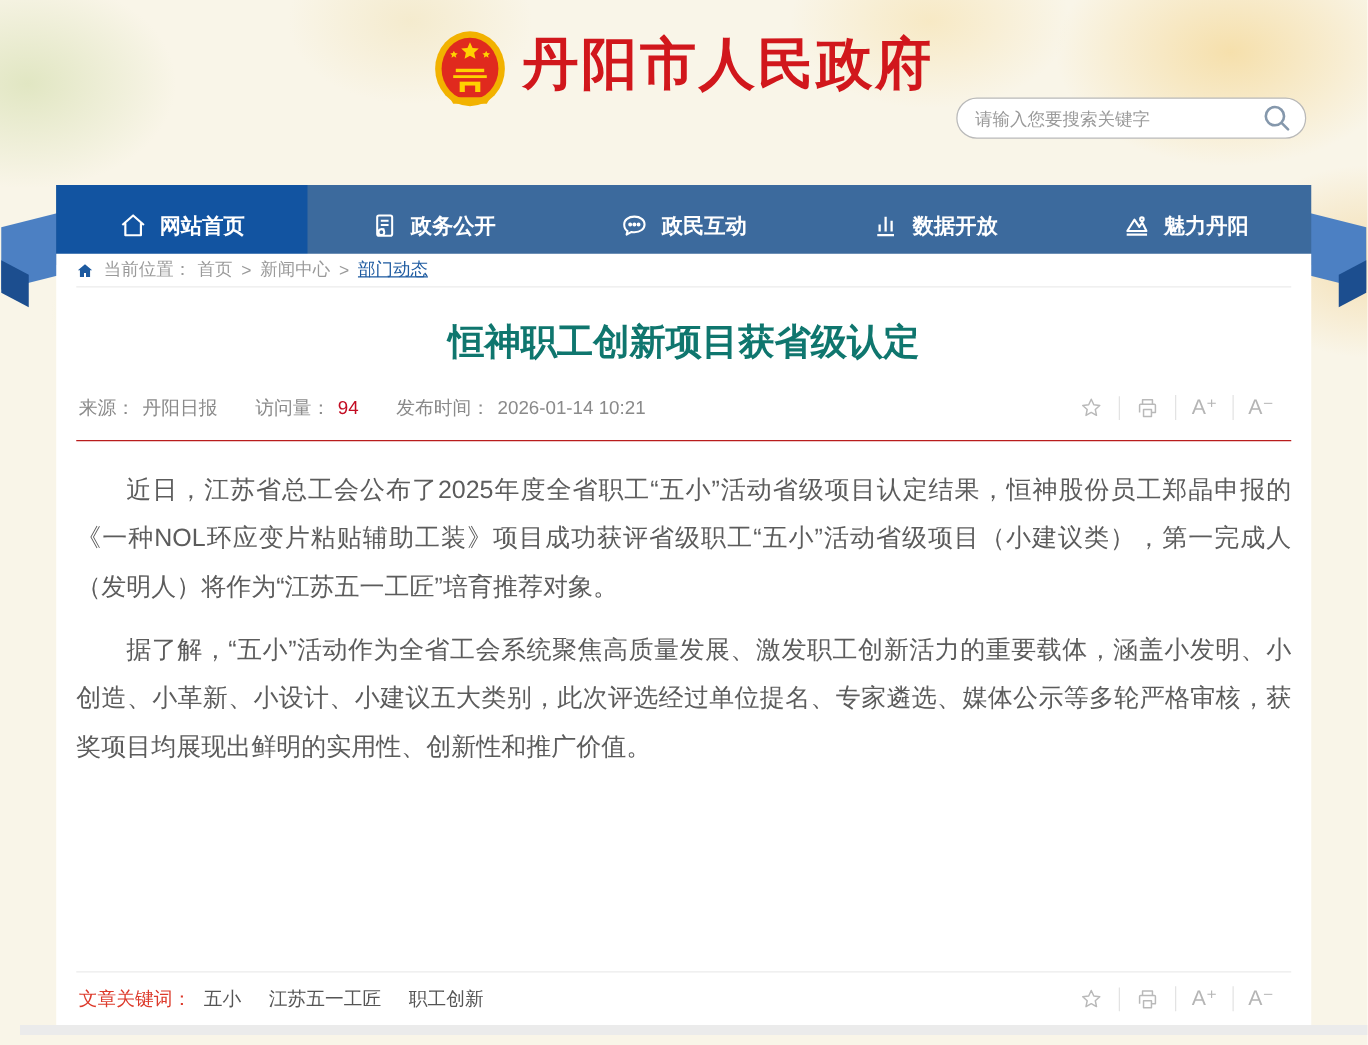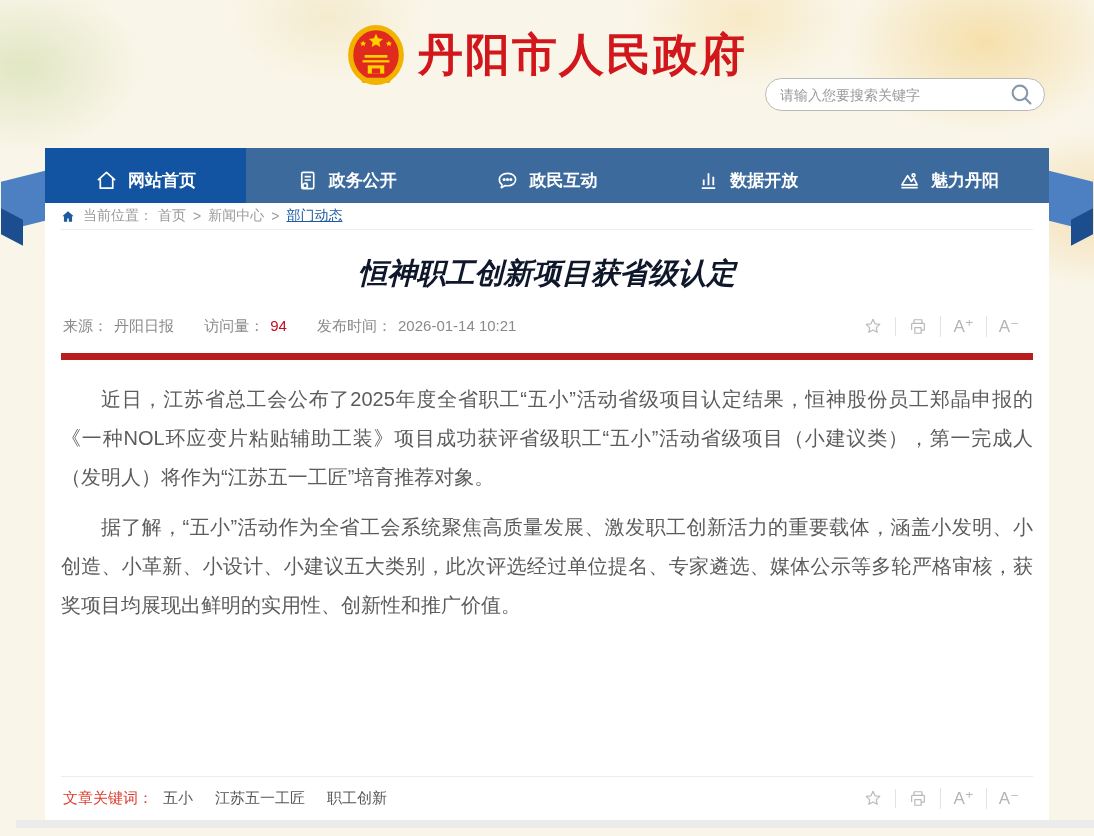--- a/index.html
+++ b/index.html
@@ -14,21 +14,21 @@
       radial-gradient(ellipse 130px 90px at 12% 30%, rgba(228,232,190,.45), transparent 70%),
       radial-gradient(ellipse 140px 95px at 30% 2%, rgba(240,225,180,.5), transparent 70%),
       radial-gradient(ellipse 160px 100px at 68% 2%, rgba(244,214,140,.38), transparent 70%);
   }
   .container{ width:1004px; margin:0 auto; position:relative; }
 
   
   .header{ height:148px; position:relative; }
   .logo-group{ display:flex; justify-content:center; align-items:center; padding-top:24px; }
   .emblem{ width:58px; height:62px; flex:0 0 auto; }
-  .logo-text{ display:flex; flex-direction:column; align-items:center; margin-left:13px; }
+  .logo-text{ display:flex; flex-direction:column; align-items:center; margin-left:13px;font-family:Liberation Mono, monospace; }
   .site-name{ color:#d1171c; font-size:45px; font-weight:bold; letter-spacing:2px; line-height:1.1; }
   .site-url{ color:#8f8f8f; font-size:19px; letter-spacing:1px; margin-top:0px; }
   .search-box{
     position:absolute; right:4px; top:78px; width:280px; height:33px;
     background:#fff; border:1px solid #b9b9b9; border-radius:17px;
     display:flex; align-items:center; padding:0 10px 0 14px;
   }
   .search-input{ flex:1; border:none; outline:none; font-size:14px; color:#555; background:transparent; }
   .search-input::placeholder{ color:#9a9a9a; }
   .search-btn{ background:none; border:none; cursor:pointer; display:flex; align-items:center; padding:0; }
@@ -53,23 +53,23 @@
     position:relative; z-index:2; background:#fff; height:625px;
     padding:0 16px; display:flex; flex-direction:column;
   }
   .breadcrumb{ height:27px; display:flex; align-items:center; font-size:14px; color:#9a9a9a;
     border-bottom:1px solid #ececec; gap:5px; }
   .bc-home{ display:flex; align-items:center; margin-right:3px; }
   .bc-link{ color:#9a9a9a; text-decoration:none; cursor:pointer; }
   .bc-sep{ color:#9a9a9a; margin:0 2px; }
   .bc-current{ color:#1d5aa0; text-decoration:underline; cursor:pointer; }
 
-  .article-title{ text-align:center; color:#0f172a; font-size:29px; font-weight:bold; margin:24px 0 16px;font-style:italic; }
+  .article-title{ text-align:center; color:#0f766e; font-size:29px; font-weight:bold; margin:24px 0 16px; }
   .meta-row{ display:flex; justify-content:space-between; align-items:center;
-    font-size:15px; color:#8a8a8a; padding:6px 2px 16px; border-bottom:7px solid #b91c1c;text-align:right; }
+    font-size:15px; color:#8a8a8a; padding:6px 2px 16px; border-bottom:1px solid #b91c1c;text-align:right; }
   .meta-left span{ margin-right:6px; }
   .meta-gap{ display:inline-block; width:14px; }
   .meta-views{ color:#c30d23; }
   .tools{ display:flex; align-items:center; color:#b5b5b5; }
   .tool{ display:flex; align-items:center; padding:0 12px; cursor:pointer; font-size:17px; color:#b5b5b5; }
   .tool + .tool{ border-left:1px solid #e3e3e3; }
 
   .article-body{ padding-top:20px; }
   .article-body p{
     font-size:20px; line-height:39px; color:#5c5c5c; text-indent:2em;

